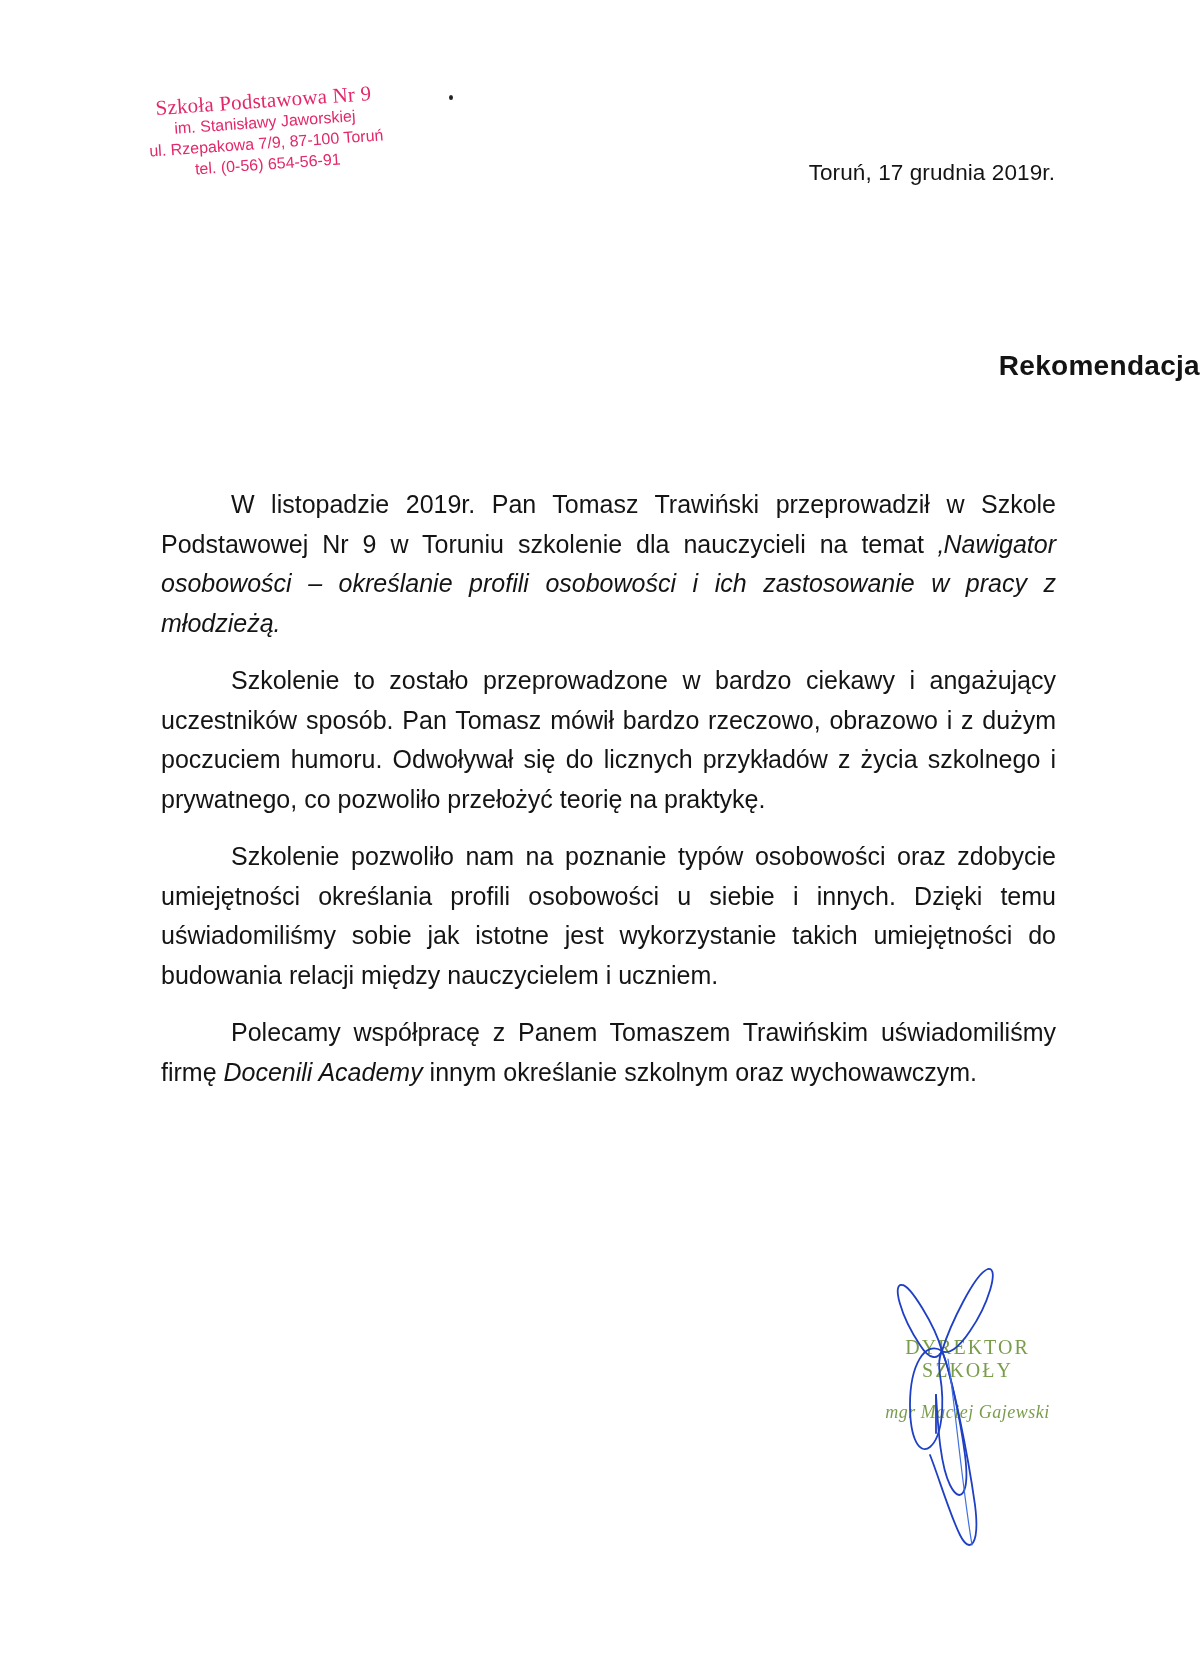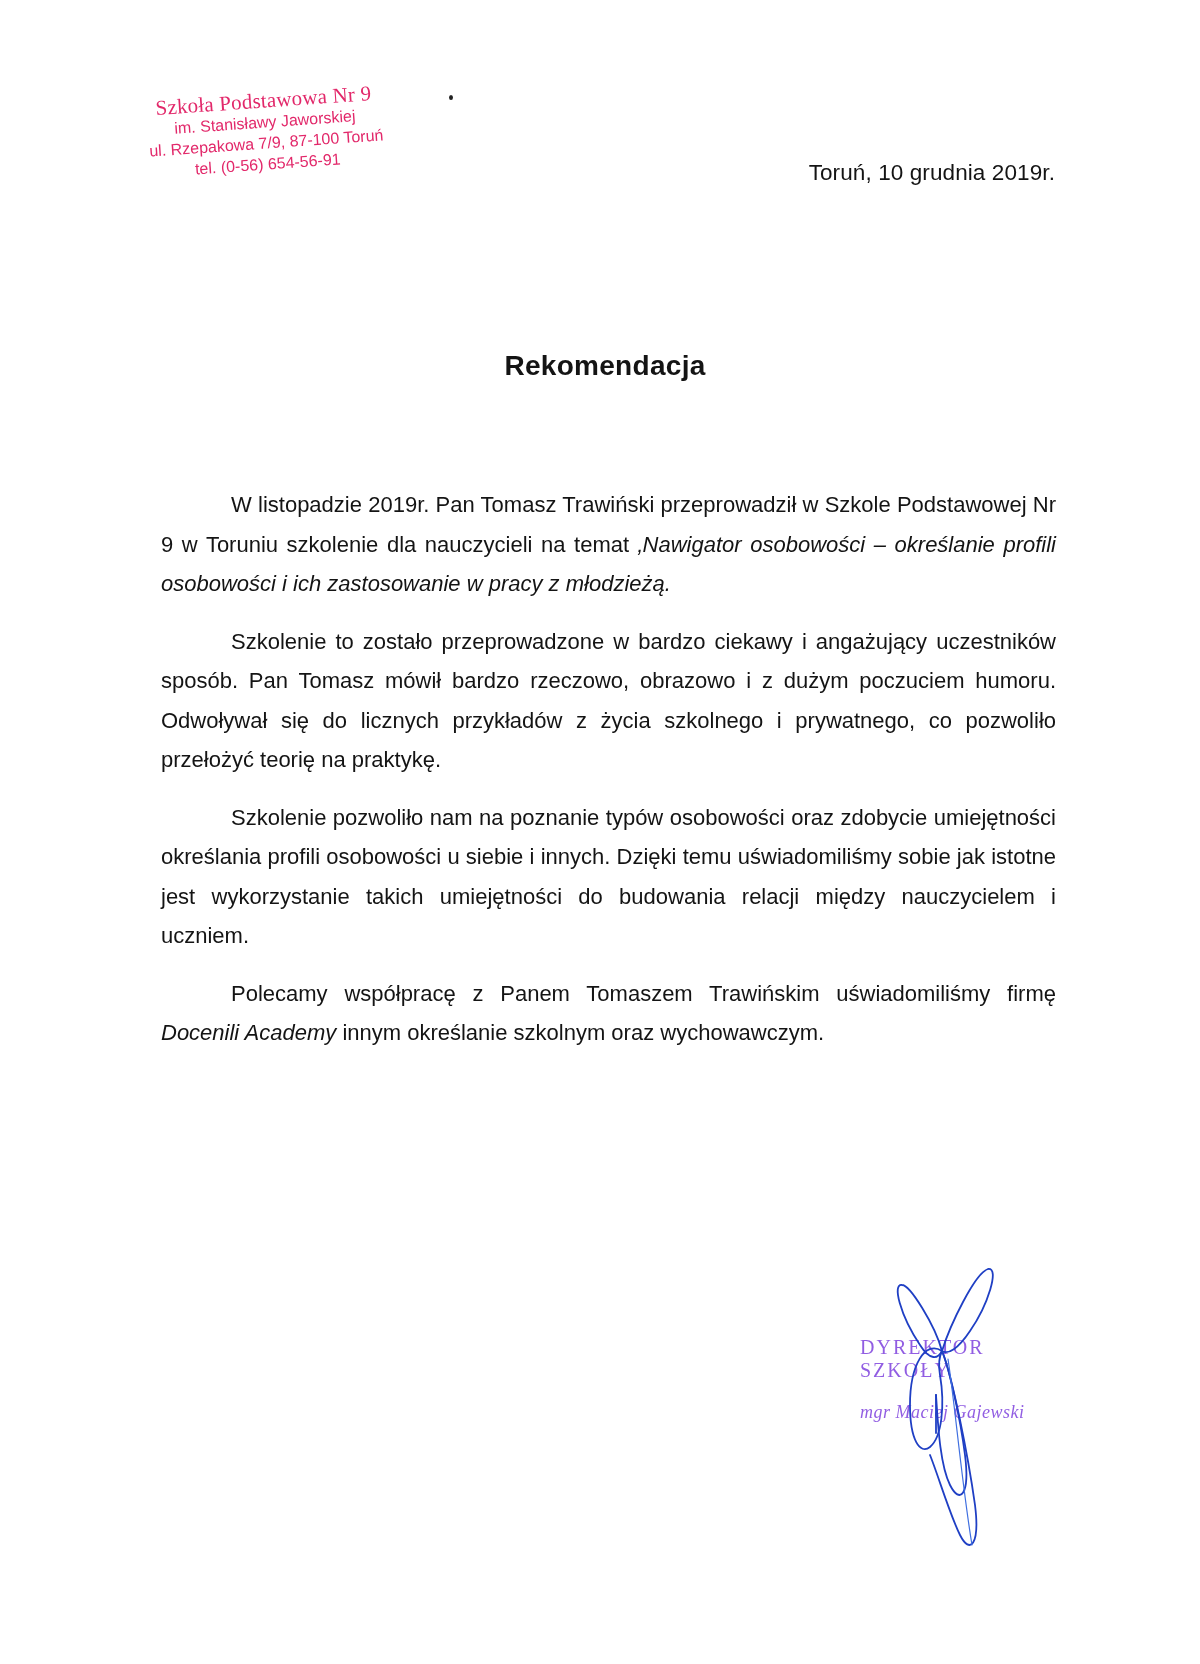--- a/index.html
+++ b/index.html
@@ -54,51 +54,52 @@
     right: 145px;
     top: 160px;
     font-size: 22.5px;
     letter-spacing: 0.1px;
   }
   .title {
     position: absolute;
     left: 0;
     right: 0;
     top: 350px;
-    text-align: center;
+    text-align: right;
     font-size: 28px;
     font-weight: bold;
     letter-spacing: 0.3px;
     padding-left: 10px;
   }
   .body {
     position: absolute;
     left: 161px;
     width: 895px;
     top: 485px;
-    font-size: 22px;
+    font-size: 25px;
     line-height: 39.5px;
     text-align: justify;
     font-stretch: condensed;
   }
   .body p {
     margin: 0 0 18px 0;
     text-indent: 70px;
   }
   .body p.last {
     margin-bottom: 0;
   }
   em { font-style: italic; }
   .sig-stamp {
     position: absolute;
     left: 860px;
     top: 1336px;
     width: 215px;
-    color: #6d28d9;
+    color: #4d7c0f;
     opacity: 0.75;
+    text-align: center;
   }
   .sig-stamp .role {
     font-family: "Liberation Serif", serif;
     font-size: 20px;
     letter-spacing: 2px;
   }
   .sig-stamp .name {
     margin-top: 20px;
     font-family: "Liberation Serif", serif;
     font-style: italic;
@@ -120,21 +121,21 @@
 
   <div class="stamp">
     <div class="line1">Szkoła Podstawowa Nr 9</div>
     <div class="line2">im. Stanisławy Jaworskiej</div>
     <div class="line3">ul. Rzepakowa 7/9, 87-100 Toruń</div>
     <div class="line4">tel. (0-56) 654-56-91</div>
   </div>
 
   <div class="stray-dot"></div>
 
-  <div class="date">Toruń, 10 grudnia 2019r.</div>
+  <div class="date">Toruń, 17 grudnia 2019r.</div>
 
   <div class="title">Rekomendacja</div>
 
   <div class="body">
     <p><span>W listopadzie 2019r. Pan Tomasz Trawiński przeprowadził w Szkole Podstawowej Nr 9 w Toruniu szkolenie dla nauczycieli na temat </span><em>‚Nawigator osobowości – określanie profili osobowości i ich zastosowanie w pracy z młodzieżą.</em></p>
     <p>Szkolenie to zostało przeprowadzone w bardzo ciekawy i angażujący uczestników sposób. Pan Tomasz mówił bardzo rzeczowo, obrazowo i z dużym poczuciem humoru. Odwoływał się do licznych przykładów z życia szkolnego i prywatnego, co pozwoliło przełożyć teorię na praktykę.</p>
     <p>Szkolenie pozwoliło nam na poznanie typów osobowości oraz zdobycie umiejętności określania profili osobowości u siebie i innych. Dzięki temu uświadomiliśmy sobie jak istotne jest wykorzystanie takich umiejętności do budowania relacji między nauczycielem i uczniem.</p>
     <p class="last"><span>Polecamy współpracę z Panem Tomaszem Trawińskim uświadomiliśmy firmę </span><em>Docenili Academy</em><span> innym określanie szkolnym oraz wychowawczym.</span></p>
   </div>
 

